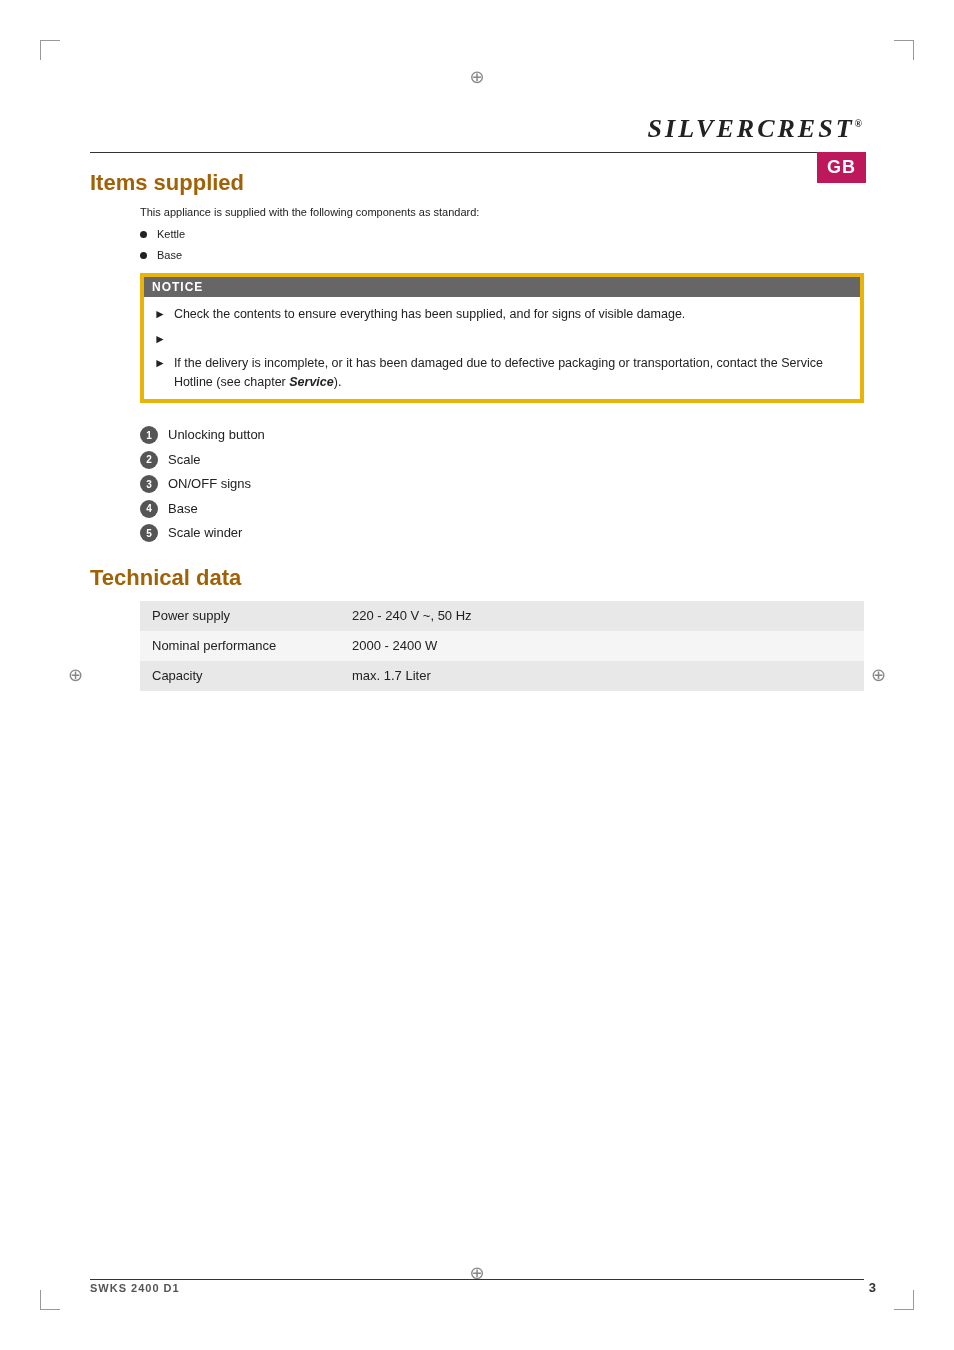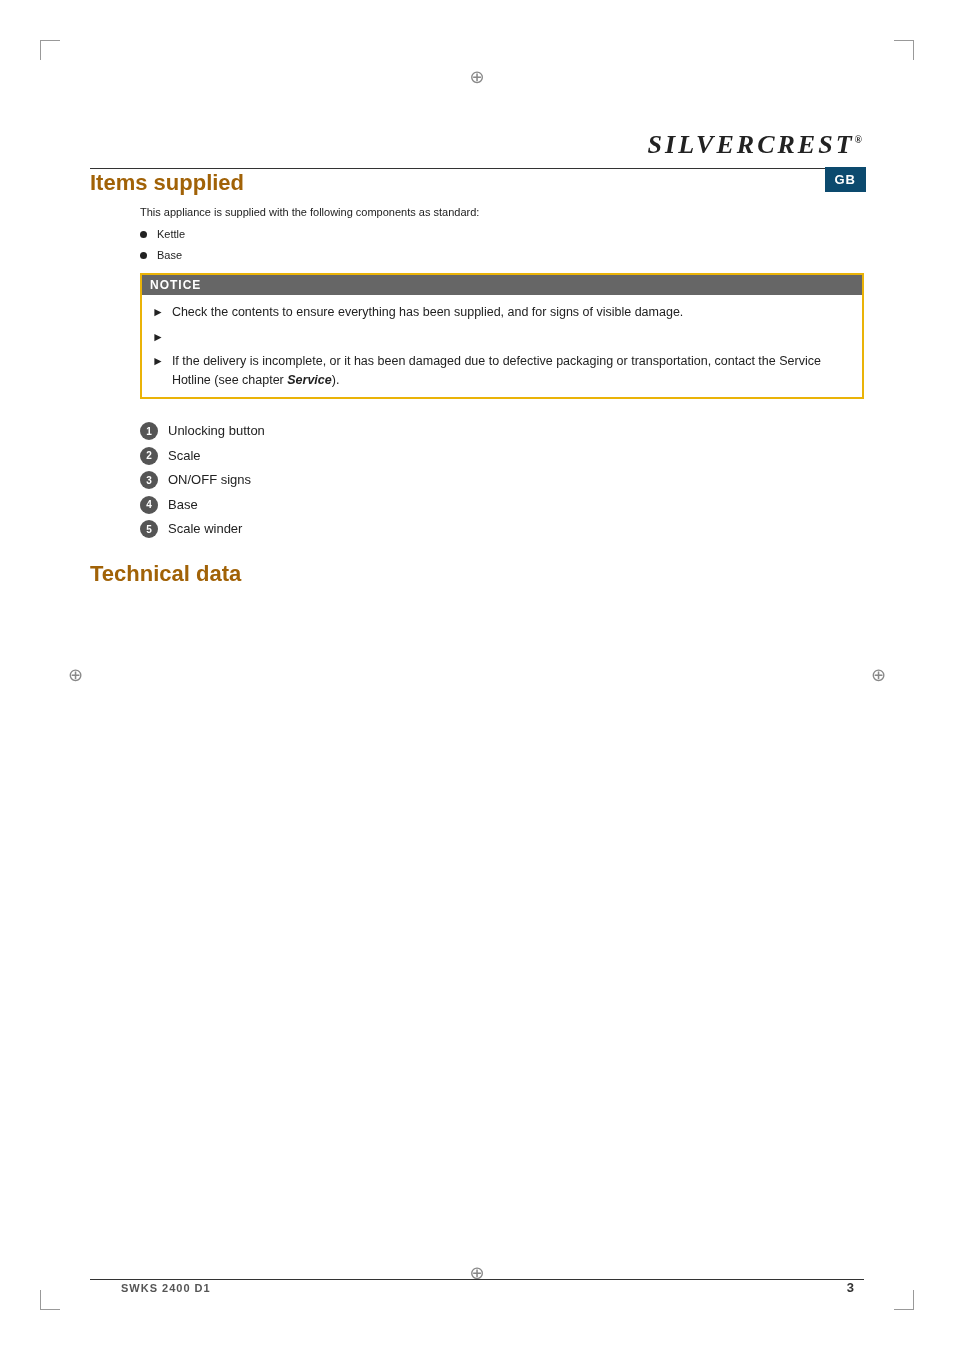--- a/index.html
+++ b/index.html
@@ -55,21 +55,20 @@
     .brand-header {
       position: absolute;
       top: 112px;
       left: 90px;
       right: 90px;
       display: flex;
       justify-content: flex-end;
       align-items: center;
       padding-bottom: 8px;
       border-bottom: 1px solid #333;
-      margin-top: 16px;
     }
 
     .brand-name {
       font-family: 'Times New Roman', serif;
       font-size: 28px;
       font-weight: bold;
       font-style: italic;
       color: #222;
       letter-spacing: 2px;
       text-transform: uppercase;
@@ -77,25 +76,25 @@
 
     .brand-registered {
       font-size: 10px;
       vertical-align: super;
       font-style: normal;
     }
 
     
     .gb-badge {
       position: absolute;
-      top: 167px;
+      top: 152px;
       right: 88px;
-      background: #0c4a6e;
+      background: #be185d;
       color: #fff;
-      font-size: 13px;
+      font-size: 18px;
       font-weight: bold;
       padding: 5px 10px;
       letter-spacing: 1px;
     }
 
     
     .main-content {
       position: absolute;
       top: 170px;
       left: 90px;
@@ -131,21 +130,21 @@
       height: 7px;
       background: #222;
       border-radius: 50%;
       margin-right: 10px;
       margin-top: 5px;
       flex-shrink: 0;
     }
 
     
     .notice-box {
-      border: 2px solid #eab308;
+      border: 4px solid #eab308;
       margin-top: 6px;
       margin-bottom: 20px;
     }
 
     .notice-header {
       background: #666;
       color: #fff;
       font-size: 12px;
       font-weight: bold;
       padding: 3px 8px;
@@ -229,25 +228,24 @@
 
     .tech-table td:first-child {
       width: 200px;
     }
 
     
     .footer {
       position: absolute;
       bottom: 55px;
       left: 90px;
-      right: 100px;
+      right: 78px;
       display: flex;
       justify-content: space-between;
       align-items: center;
-      margin-left: 31px;
     }
 
     .footer-model {
       font-size: 11px;
       font-weight: bold;
       color: #555;
       letter-spacing: 1px;
     }
 
     .footer-page {
@@ -356,20 +354,38 @@
           <li>
             <span class="num-badge">5</span>
             <span>Scale winder</span>
           </li>
         </ul>
       </div>
     </div>
 
     <div class="section-gap">
       <h2 class="section-title">Technical data</h2>
+      <div class="section-inner">
+        <table class="tech-table">
+          <tbody>
+            <tr>
+              <td>Power supply</td>
+              <td>220 - 240 V ~, 50 Hz</td>
+            </tr>
+            <tr>
+              <td>Nominal performance</td>
+              <td>2000 - 2400 W</td>
+            </tr>
+            <tr>
+              <td>Capacity</td>
+              <td>max. 1.7 Liter</td>
+            </tr>
+          </tbody>
+        </table>
+      </div>
     </div>
 
   </div>
 
   <div class="bottom-border"></div>
 
   <div class="footer">
     <span class="footer-model">SWKS 2400 D1</span>
     <span class="footer-page">3</span>
   </div>

